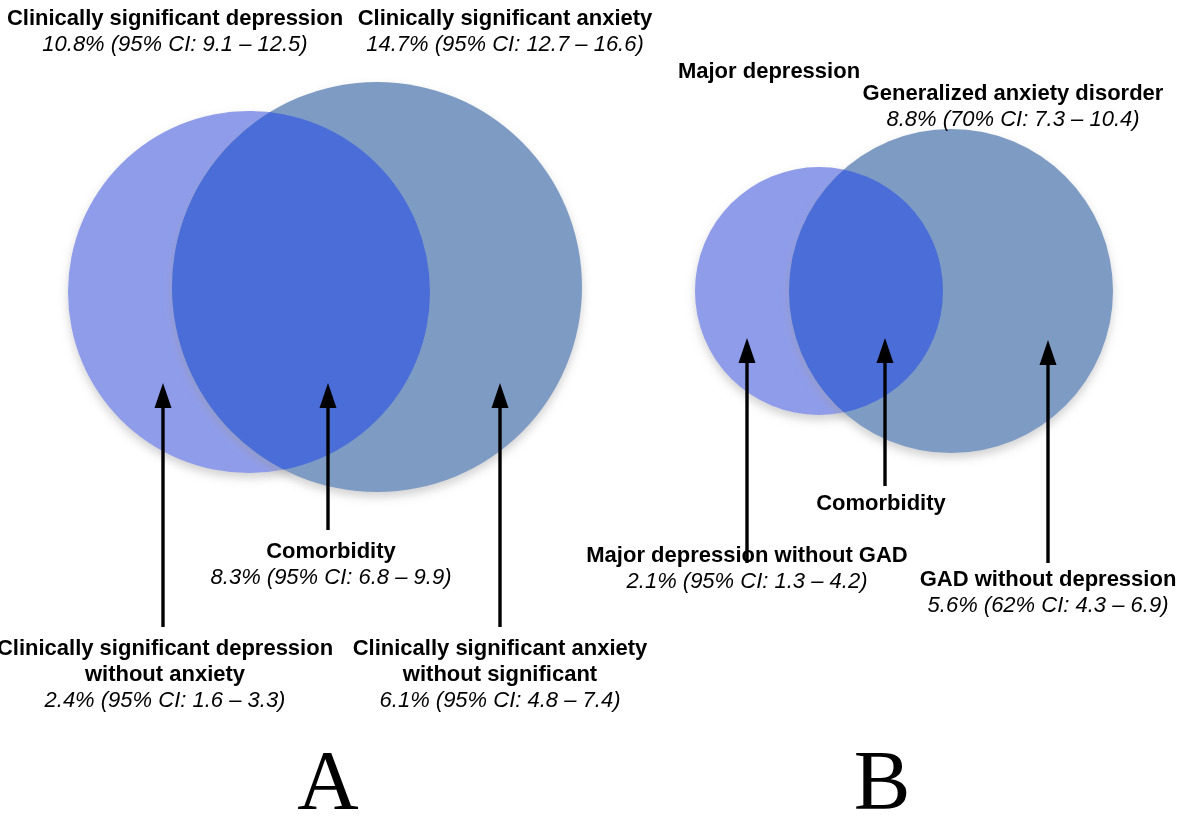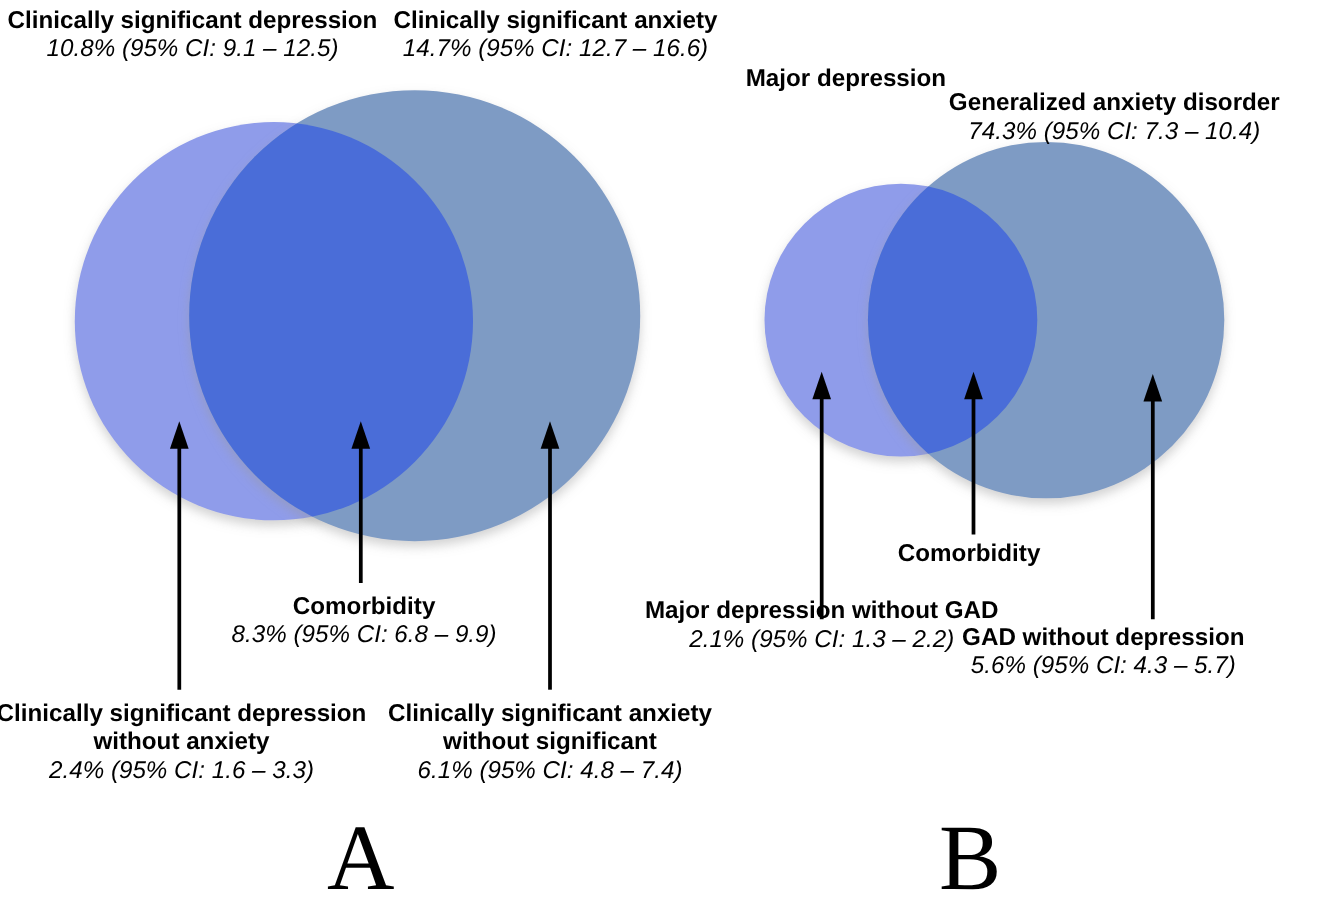--- a/index.html
+++ b/index.html
@@ -120,33 +120,33 @@
     <div class="label-name">without significant</div>
     <div class="label-value">6.1% (95% CI: 4.8 – 7.4)</div>
   </div>
 
   <div class="label-block" style="left:769px; top:58px;">
     <div class="label-name">Major depression</div>
   </div>
 
   <div class="label-block" style="left:1013px; top:58px;margin-top:22px;">
     <div class="label-name">Generalized anxiety disorder</div>
-    <div class="label-value">74.3% (95% CI: 7.3 – 10.4)</div>
+    <div class="label-value">8.8% (70% CI: 7.3 – 10.4)</div>
   </div>
 
   <div class="label-block" style="left:881px; top:490px;">
     <div class="label-name">Comorbidity</div>
   </div>
 
   <div class="label-block" style="left:747px; top:542px;">
     <div class="label-name">Major depression without GAD</div>
-    <div class="label-value">2.1% (95% CI: 1.3 – 2.2)</div>
+    <div class="label-value">2.1% (95% CI: 1.3 – 4.2)</div>
   </div>
 
-  <div class="label-block" style="left:1003px; top:566px;text-align:center;">
+  <div class="label-block" style="left:1048px; top:566px;text-align:center;">
     <div class="label-name">GAD without depression</div>
-    <div class="label-value">5.6% (95% CI: 4.3 – 5.7)</div>
+    <div class="label-value">5.6% (62% CI: 4.3 – 6.9)</div>
   </div>
 
   <div class="panel-letter" style="left:328px; top:738px;">A</div>
   <div class="panel-letter" style="left:882px; top:738px;">B</div>
 
 </div>
 
 </body></html>

